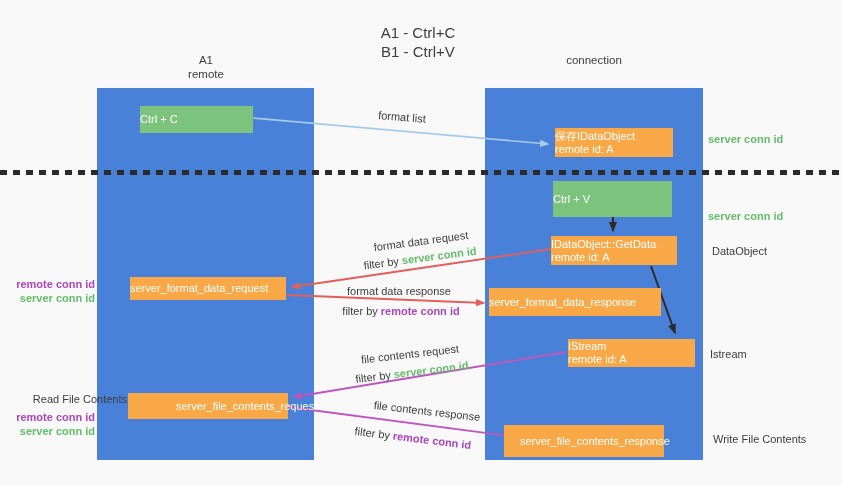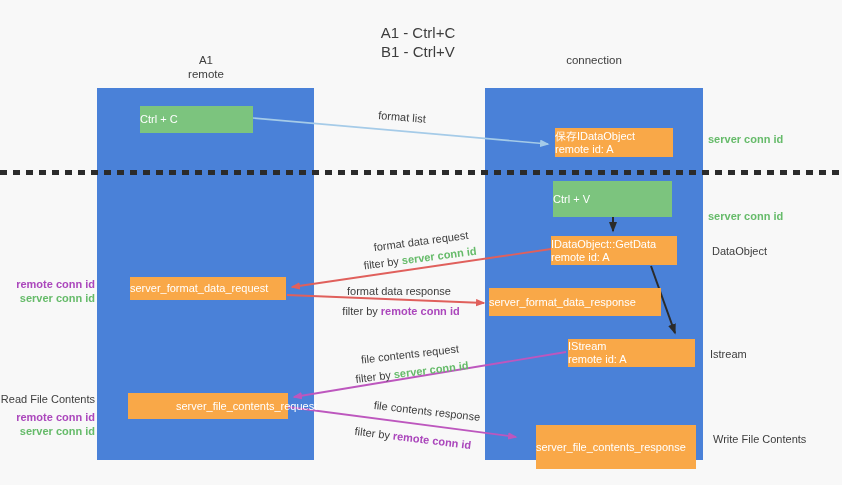--- a/index.html
+++ b/index.html
@@ -129,21 +129,21 @@
 
 <div class="abs box orange" style="left:568px;top:339px;width:127px;height:28px;">
   <div>IStream</div>
   <div>remote id: A</div>
 </div>
 
 <div class="abs box orange" style="left:128px;top:393px;width:160px;height:26px;padding-left:48px;">
   <div>server_file_contents_request</div>
 </div>
 
-<div class="abs box orange" style="left:536px;top:425px;width:160px;height:44px;">
+<div class="abs box orange" style="left:504px;top:425px;width:160px;height:32px;padding-left:16px;">
   <div>server_file_contents_response</div>
 </div>
 
 <div class="abs flow-label" style="left:402px;top:117px;transform:translate(-50%,-50%) rotate(4.5deg);">format list</div>
 
 <div class="abs flow-label" style="left:421px;top:241px;transform:translate(-50%,-50%) rotate(-7.5deg);">format data request</div>
 <div class="abs flow-label" style="left:420px;top:258px;transform:translate(-50%,-50%) rotate(-7.5deg);">
   <span>filter by</span><span class="key key-green">server conn id</span>
 </div>
 
@@ -163,15 +163,15 @@
 </div>
 
 <div class="abs side-label key-green" style="left:708px;top:133px;">server conn id</div>
 <div class="abs side-label key-green" style="left:708px;top:210px;">server conn id</div>
 <div class="abs side-label" style="left:712px;top:245px;">DataObject</div>
 <div class="abs side-label" style="left:710px;top:348px;">Istream</div>
 <div class="abs side-label" style="left:713px;top:433px;">Write File Contents</div>
 
 <div class="abs side-label left-col key-purple" style="top:278px;">remote conn id</div>
 <div class="abs side-label left-col key-green" style="top:292px;">server conn id</div>
-<div class="abs side-label left-col" style="top:393px;">Read File Contents</div>
+<div class="abs side-label left-col" style="top:393px;margin-left:32px;">Read File Contents</div>
 <div class="abs side-label left-col key-purple" style="top:411px;">remote conn id</div>
 <div class="abs side-label left-col key-green" style="top:425px;">server conn id</div>
 
 </body></html>

